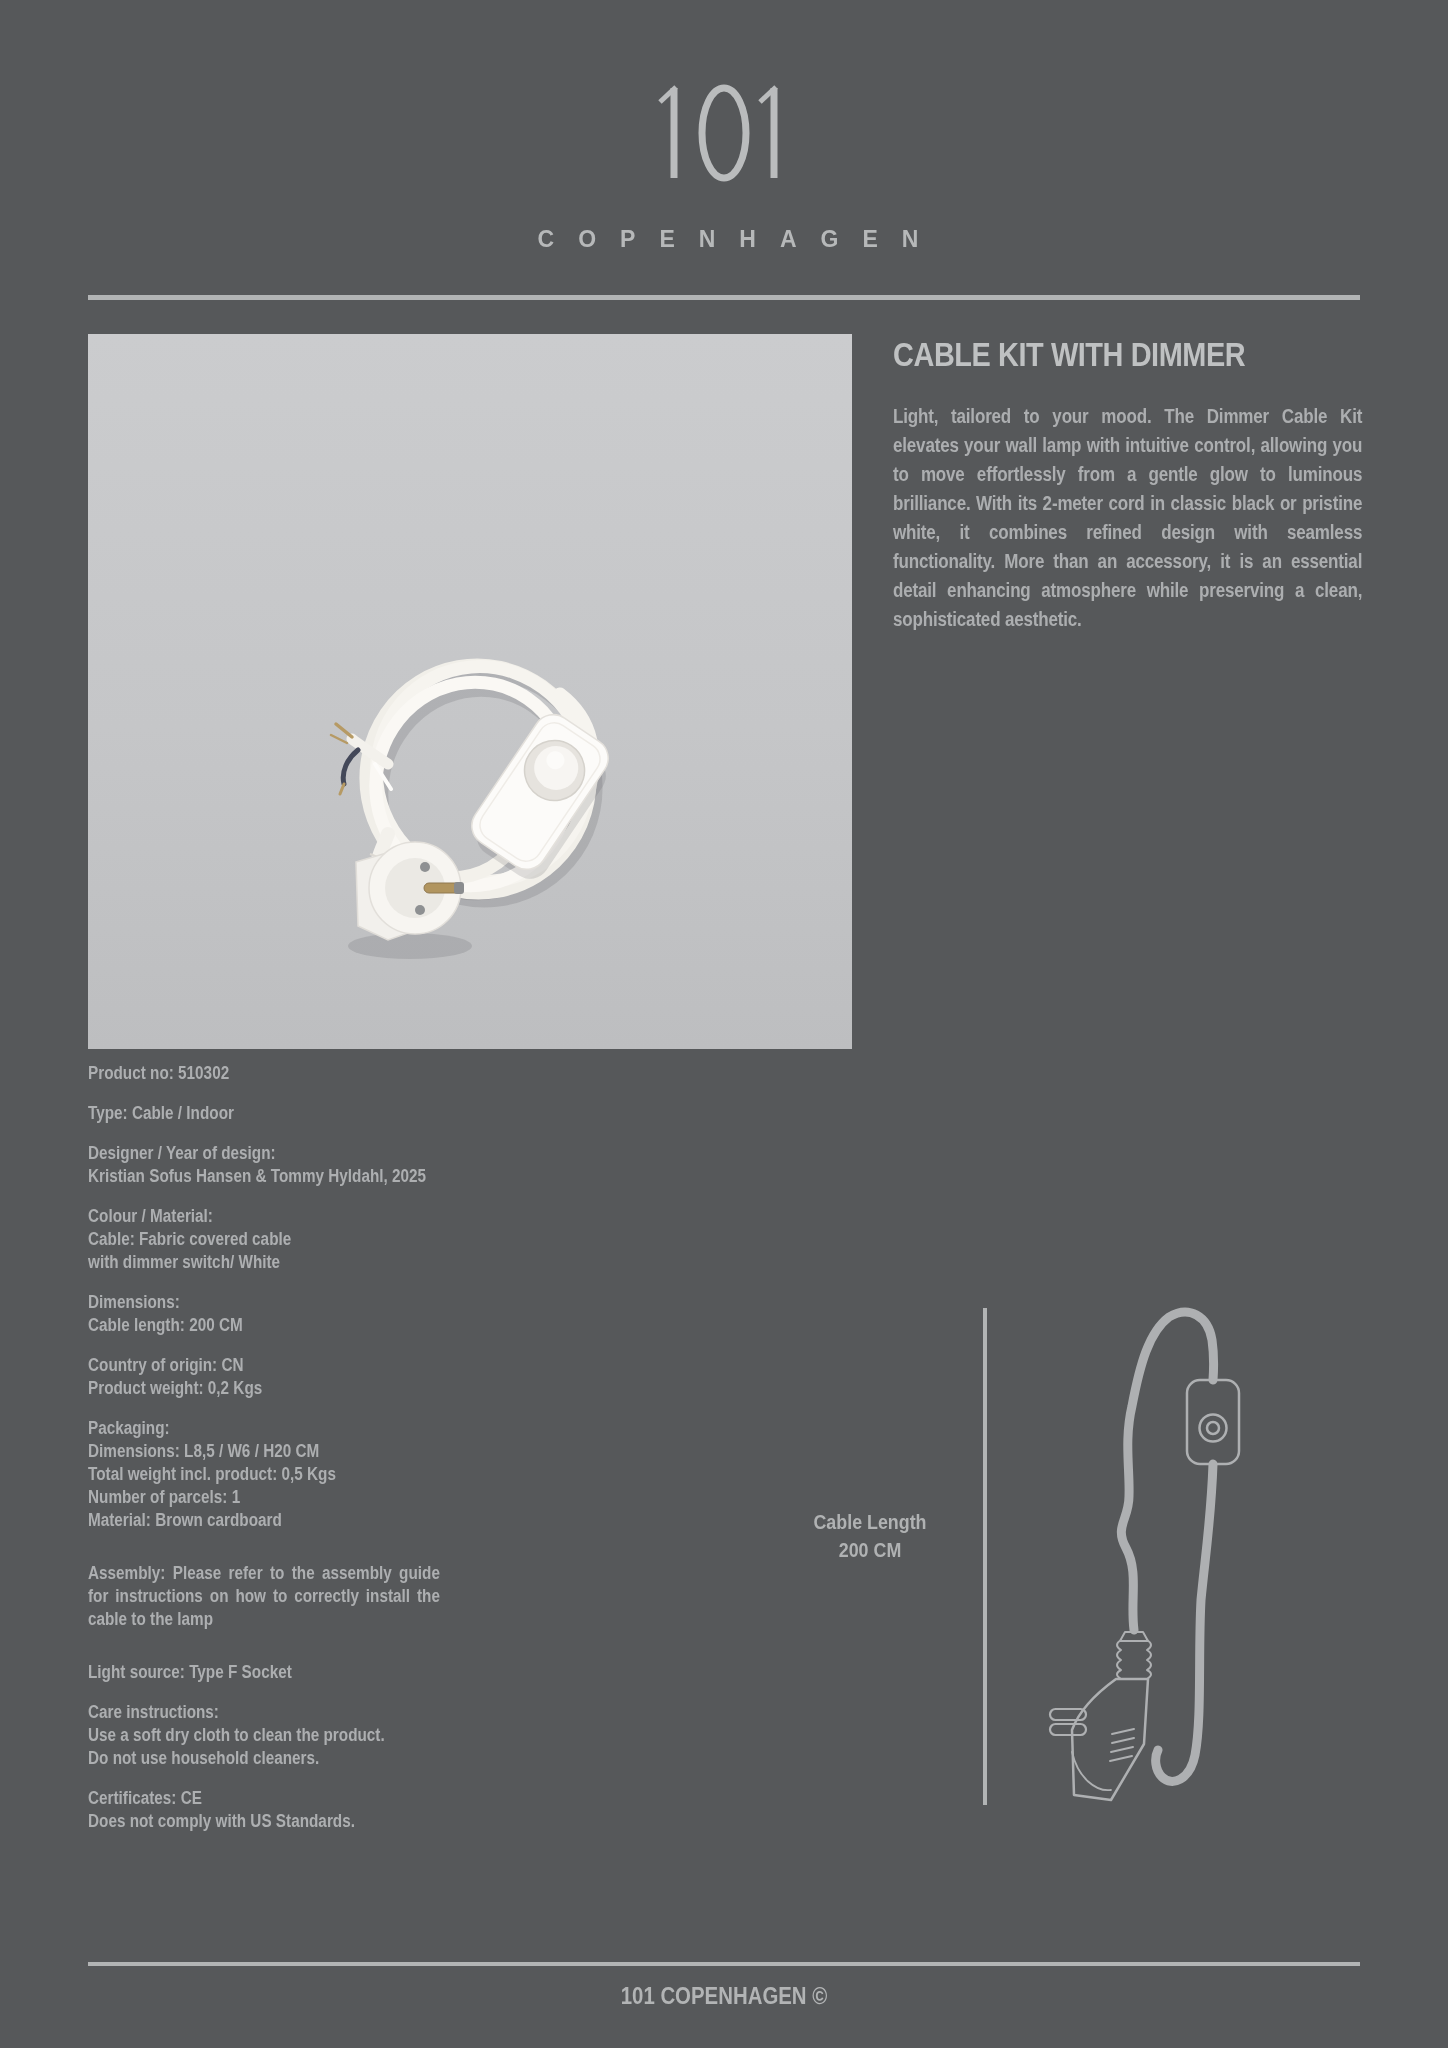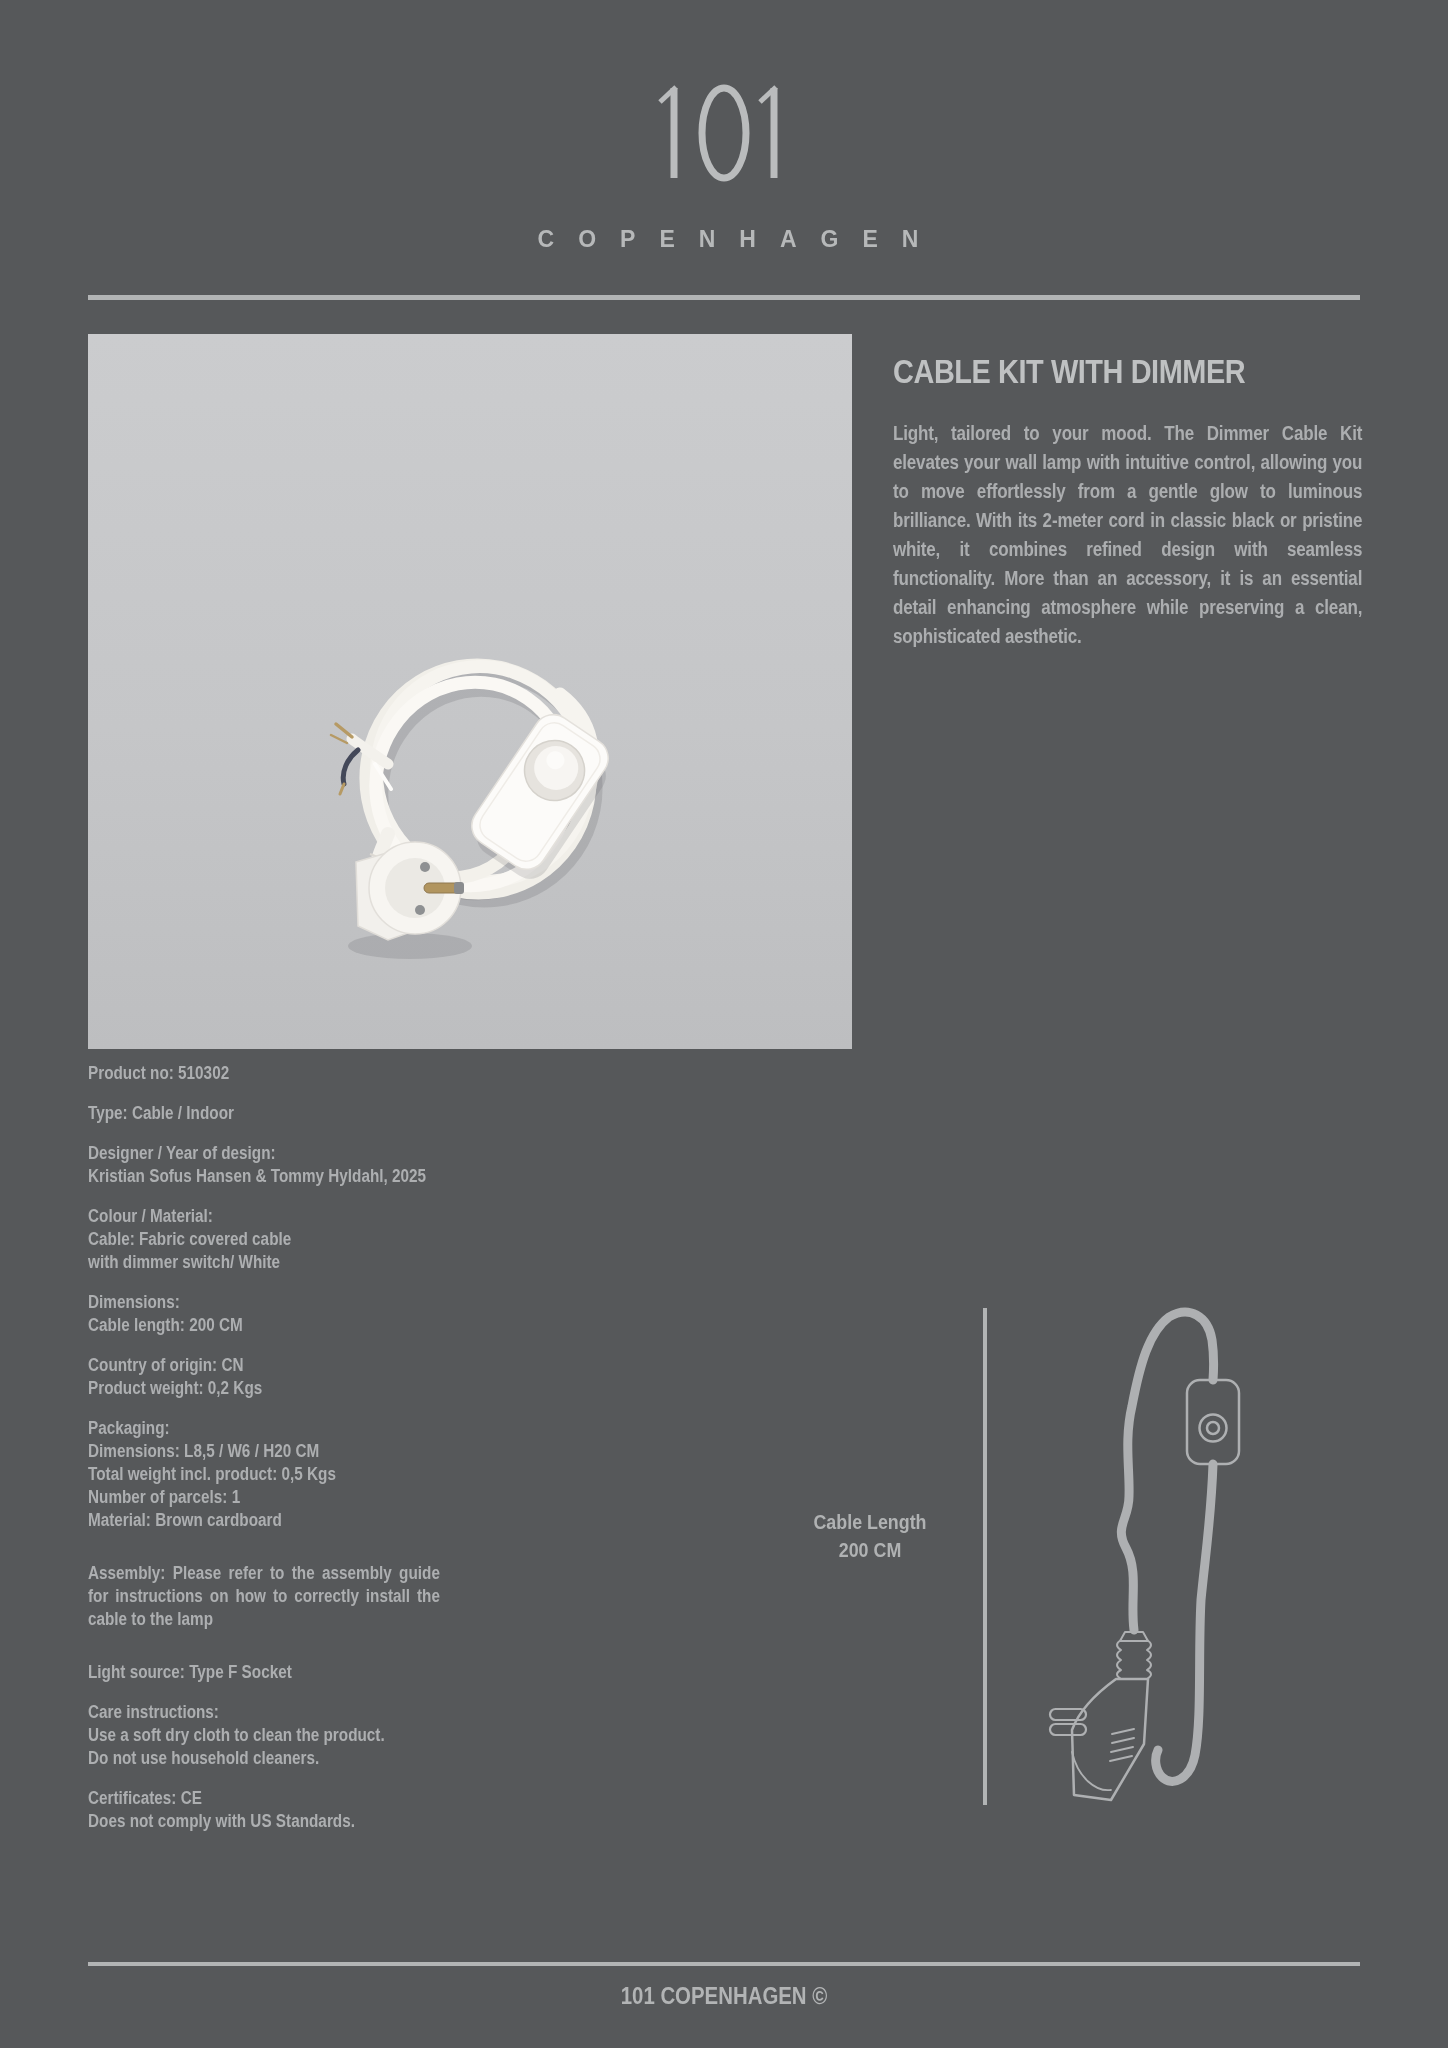--- a/index.html
+++ b/index.html
@@ -18,21 +18,21 @@
     position:absolute; top:226px; left:0; width:100%; text-align:center;
     font-size:23px; font-weight:700; letter-spacing:24px; padding-left:32px; box-sizing:border-box;
     color:#b6b8b9;
   }
   .divider { position:absolute; left:88px; right:88px; height:5px; background:#b2b4b5; }
   .divider.top { top:295px; }
   .divider.bottom { top:1962px; height:4px; }
 
   
   .photo { position:absolute; left:88px; top:334px; width:764px; height:715px; }
-  .intro { position:absolute; left:893px; top:334px; width:470px;margin-top:17px; }
+  .intro { position:absolute; left:893px; top:334px; width:470px; }
   .intro h1 {
     margin:0; font-size:34px; line-height:40px; font-weight:700;
     color:#bfc1c2; white-space:nowrap; letter-spacing:-0.5px;
   }
   .intro p {
     margin:28px 0 0 0; width:552px; box-sizing:border-box;
     font-size:20px; line-height:29px; font-weight:700; letter-spacing:-0.2px;
     text-align:justify; color:#acaeb0;
   }
 

